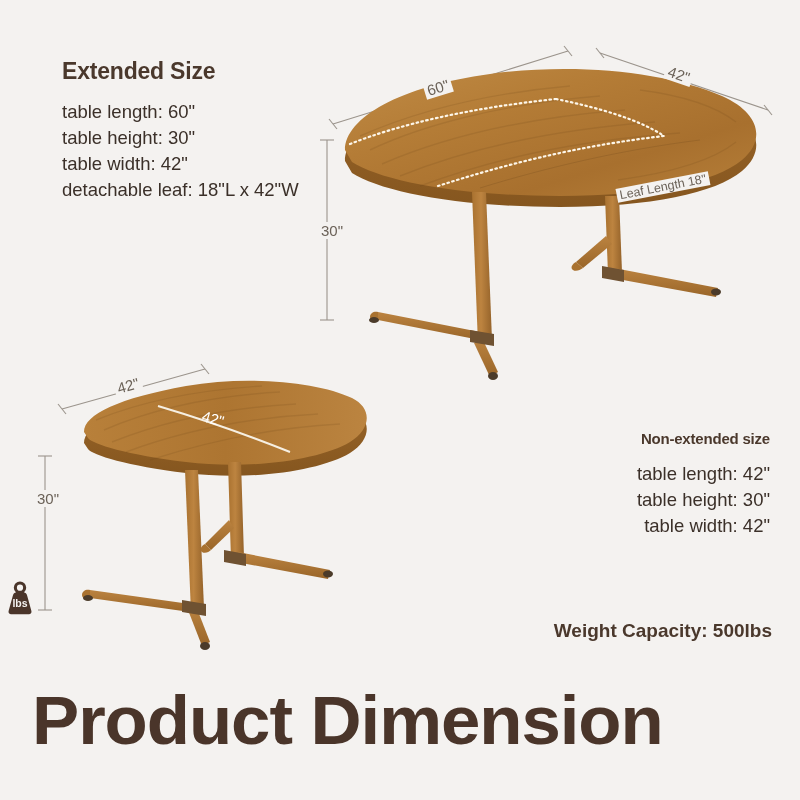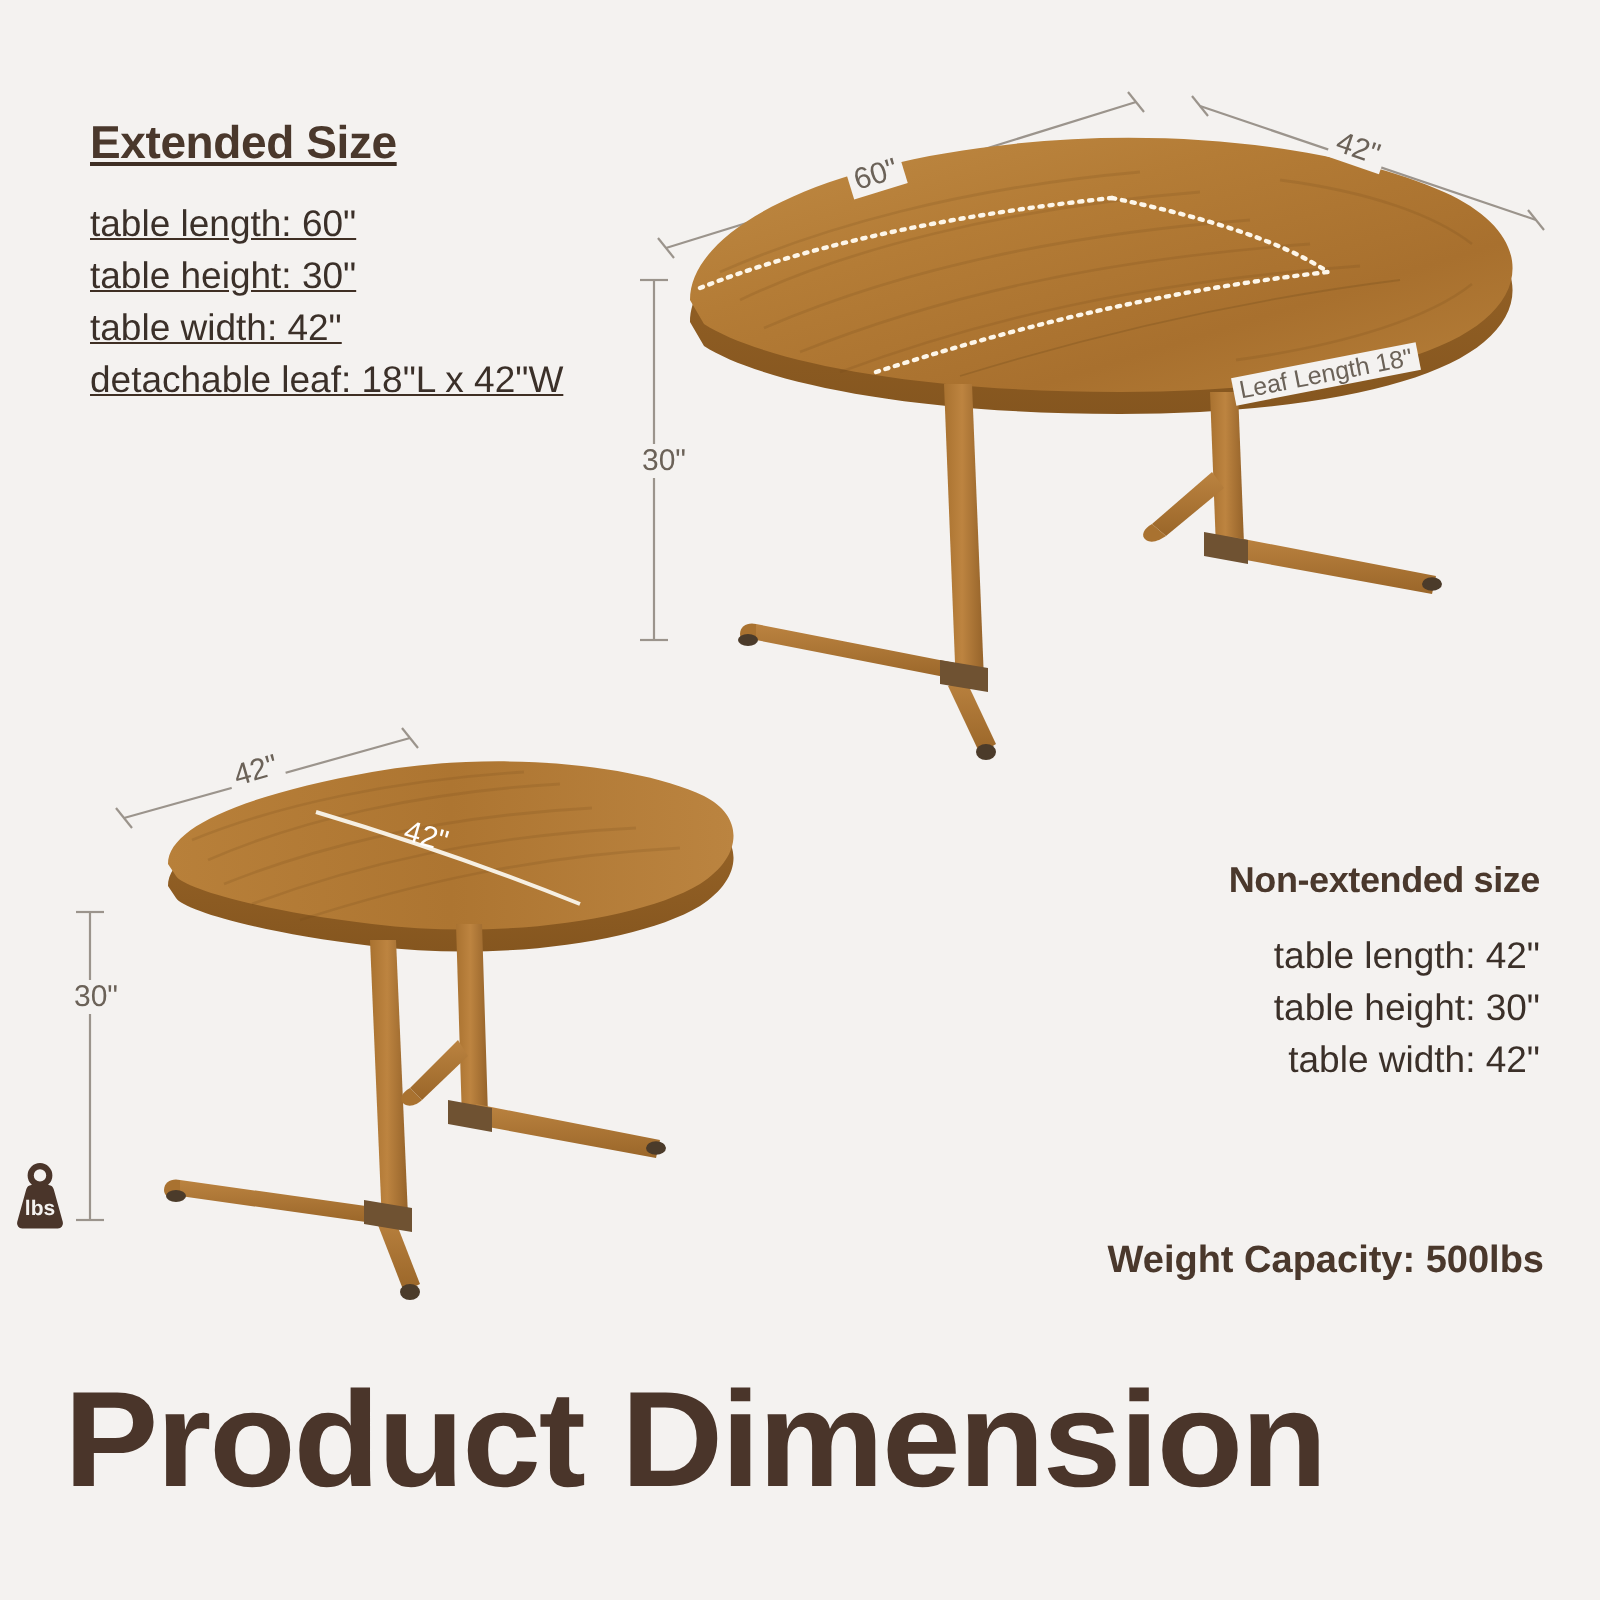--- a/index.html
+++ b/index.html
@@ -14,23 +14,23 @@
 
   
   .spec-block{position:absolute;}
   .spec-head{
     font-weight:bold;font-size:23px;letter-spacing:-0.2px;
     color:#4a382c;margin:0 0 14px 0;white-space:nowrap;
   }
   .spec-line{
     font-size:18.5px;line-height:26px;color:#3b3029;white-space:nowrap;
   }
-  #extended-block{left:45px;top:58px;text-decoration:underline;}
+  #extended-block{left:62px;top:58px;}
   #nonext-block{right:30px;top:430px;text-align:right;}
-  #nonext-block .spec-head{font-size:18px;margin-bottom:14px;}
+  #nonext-block .spec-head{font-size:15px;margin-bottom:14px;}
 
   
   #weight-row{
     position:absolute;right:28px;top:620px;
     font-weight:bold;font-size:19px;color:#4a382c;white-space:nowrap;
   }
   #weight-icon{
     position:absolute;right:55px;top:578px;width:40px;height:40px;
   }
 

